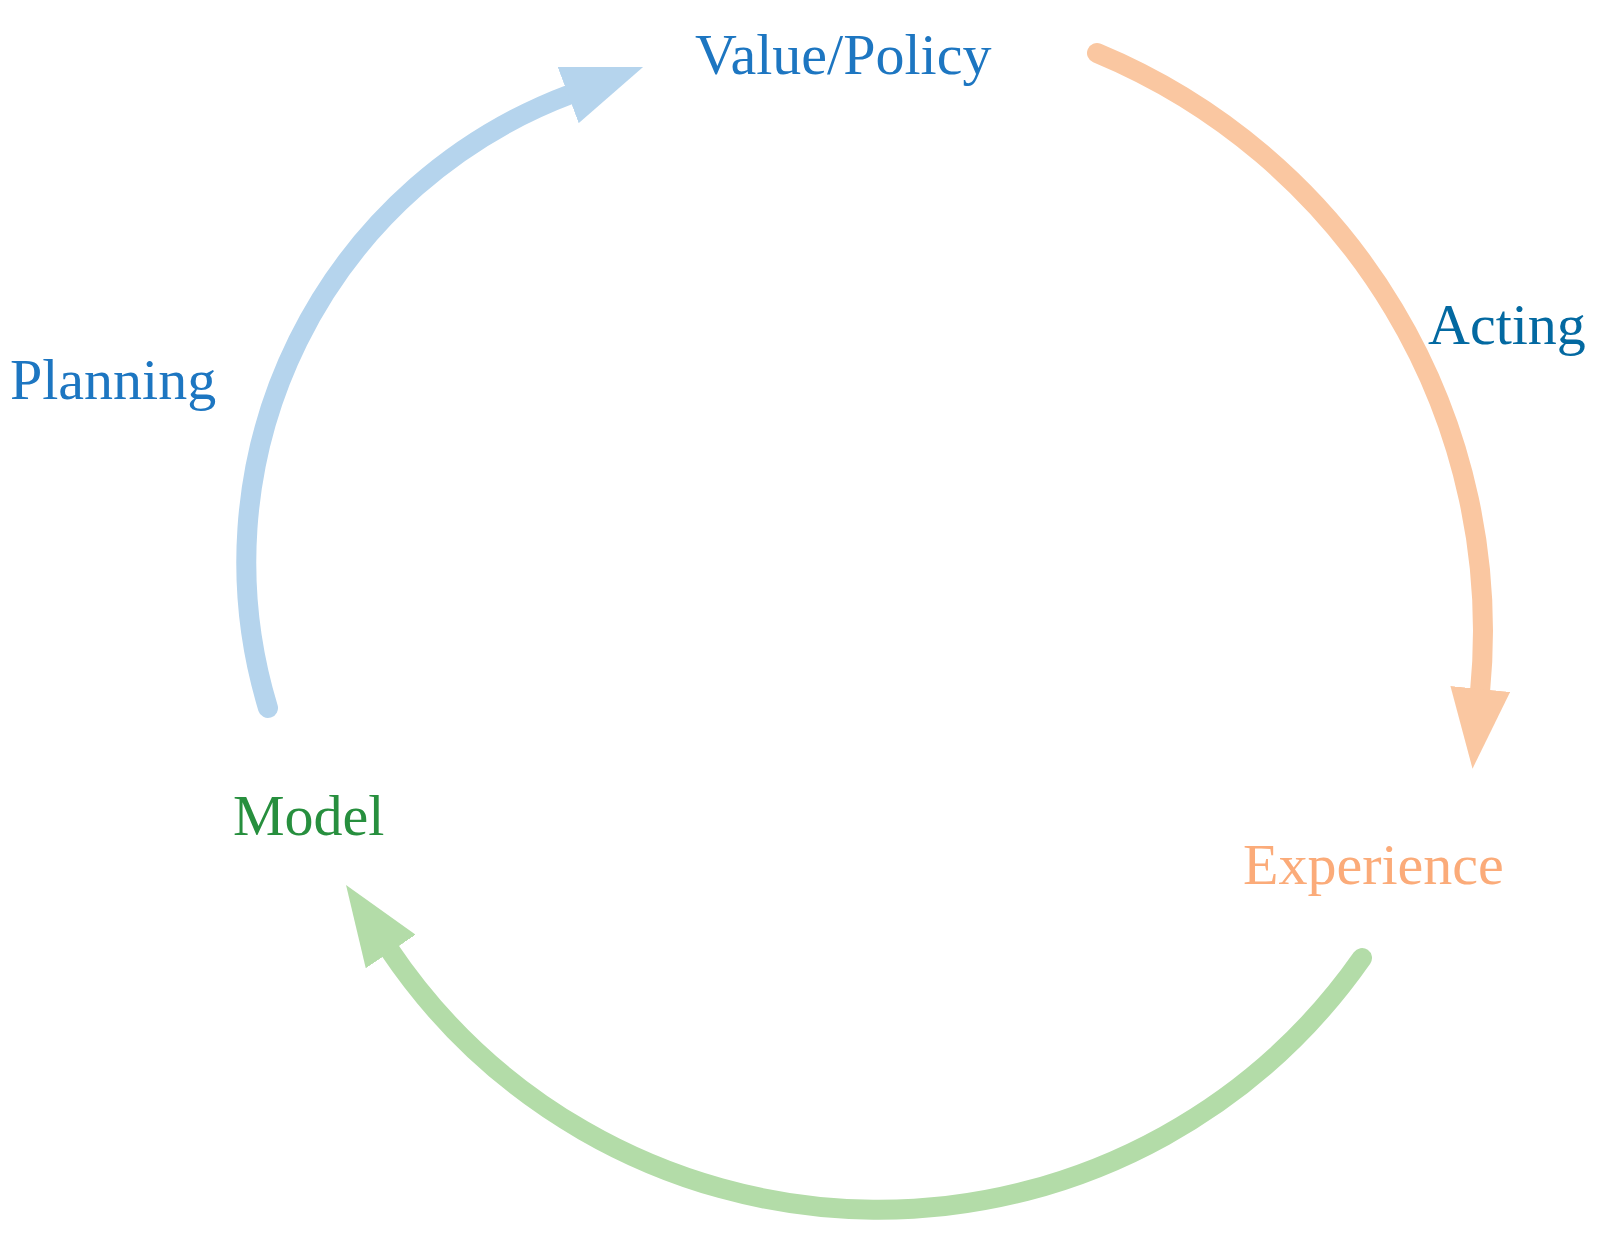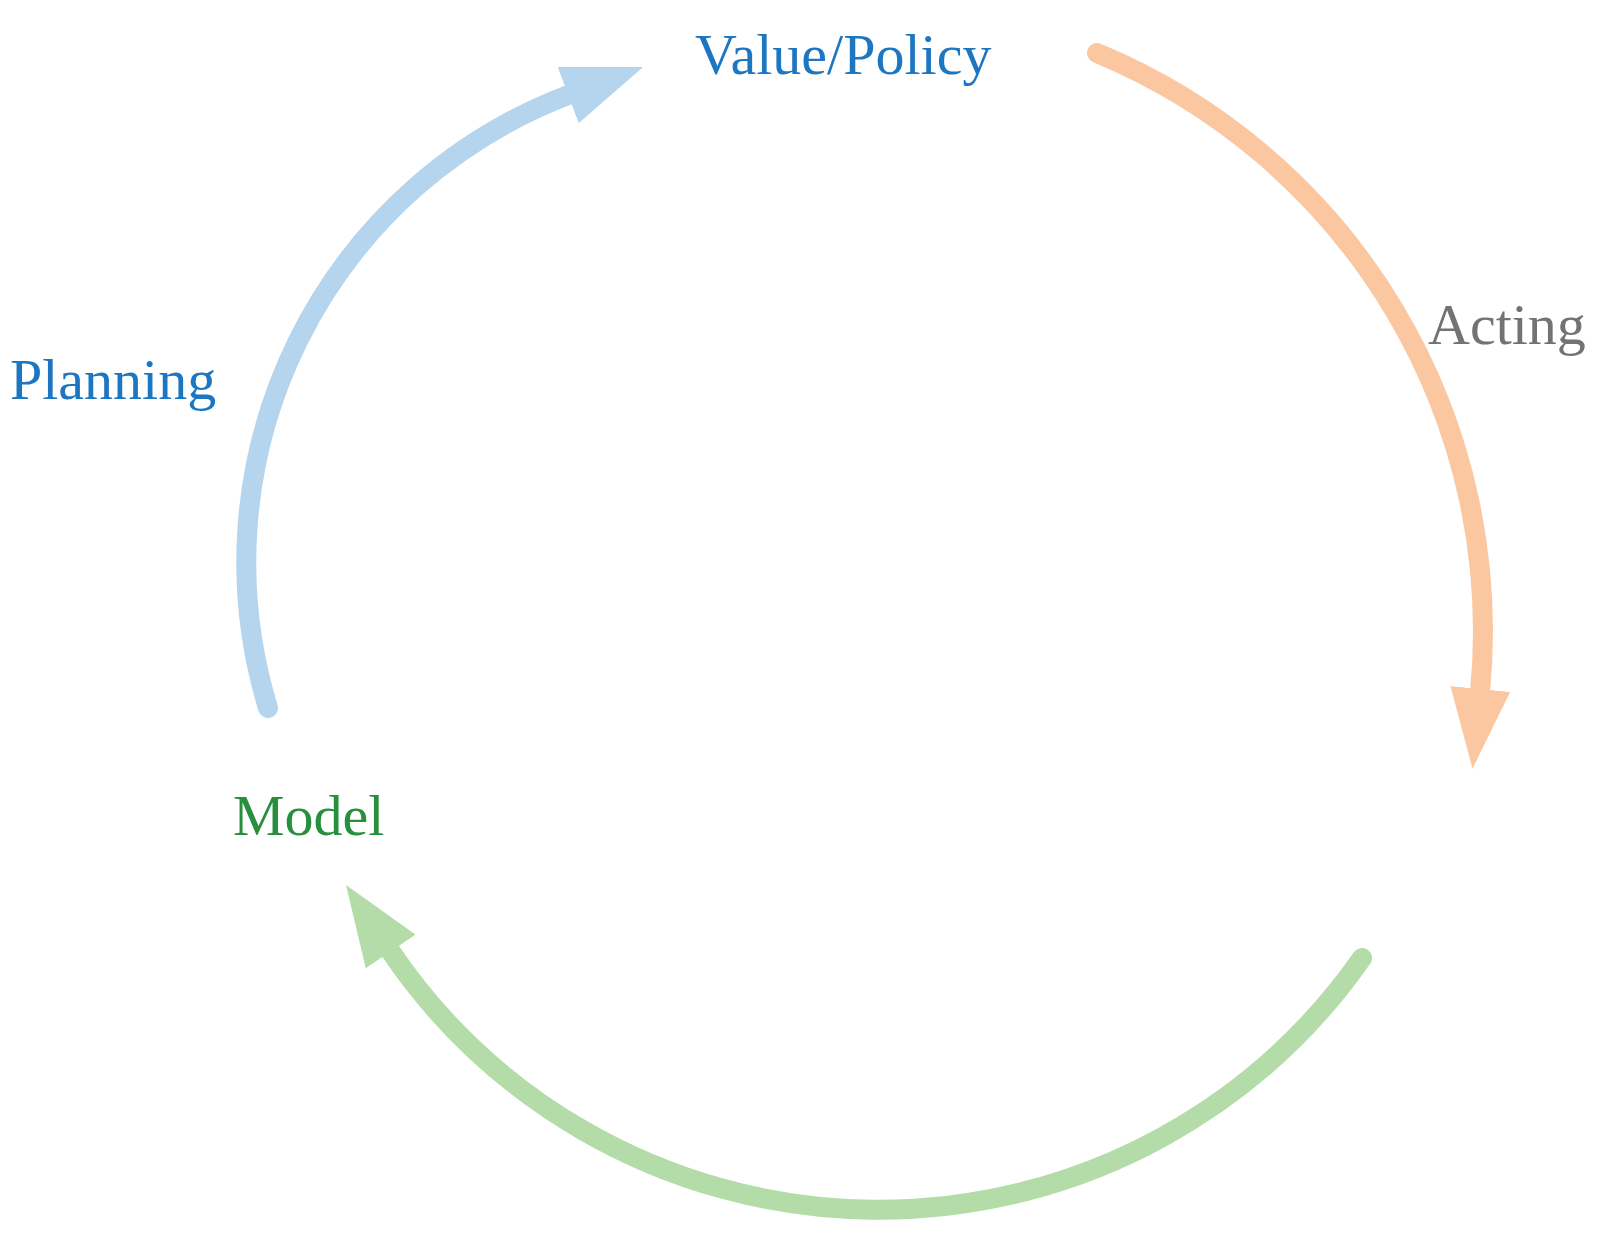--- a/index.html
+++ b/index.html
@@ -59,20 +59,21 @@
 
     <path d="M 268 708 A 500 500 0 0 1 571 94" fill="none" stroke="#B5D4ED" stroke-width="20" stroke-linecap="round" marker-end="url(#head-blue)"></path>
 
     <path d="M 1097 53 A 626 626 0 0 1 1480 692" fill="none" stroke="#FAC7A1" stroke-width="20" stroke-linecap="round" marker-end="url(#head-orange)"></path>
 
     <path d="M 1362 958 A 590 590 0 0 1 389 949" fill="none" stroke="#B3DCA8" stroke-width="20" stroke-linecap="round" marker-end="url(#head-green)"></path>
   </svg>
 
   <div class="diagram-label label-blue label-value-policy" style="color: rgb(29, 118, 193);">Value/Policy</div>
 
-  <div class="diagram-label label-blue label-acting" style="color: #737373;">Acting</div>
+  <div class="diagram-label label-blue label-acting" style="color: #0369a1;">Acting</div>
 
+  <div class="diagram-label label-orange label-experience" style="color: rgb(251, 171, 121);">Experience</div>
 
   <div class="diagram-label label-green label-model" style="color: rgb(39, 143, 62);">Model</div>
 
   <div class="diagram-label label-blue label-planning" style="color: rgb(29, 118, 193);">Planning</div>
 
 </div>
 
 </body></html>

